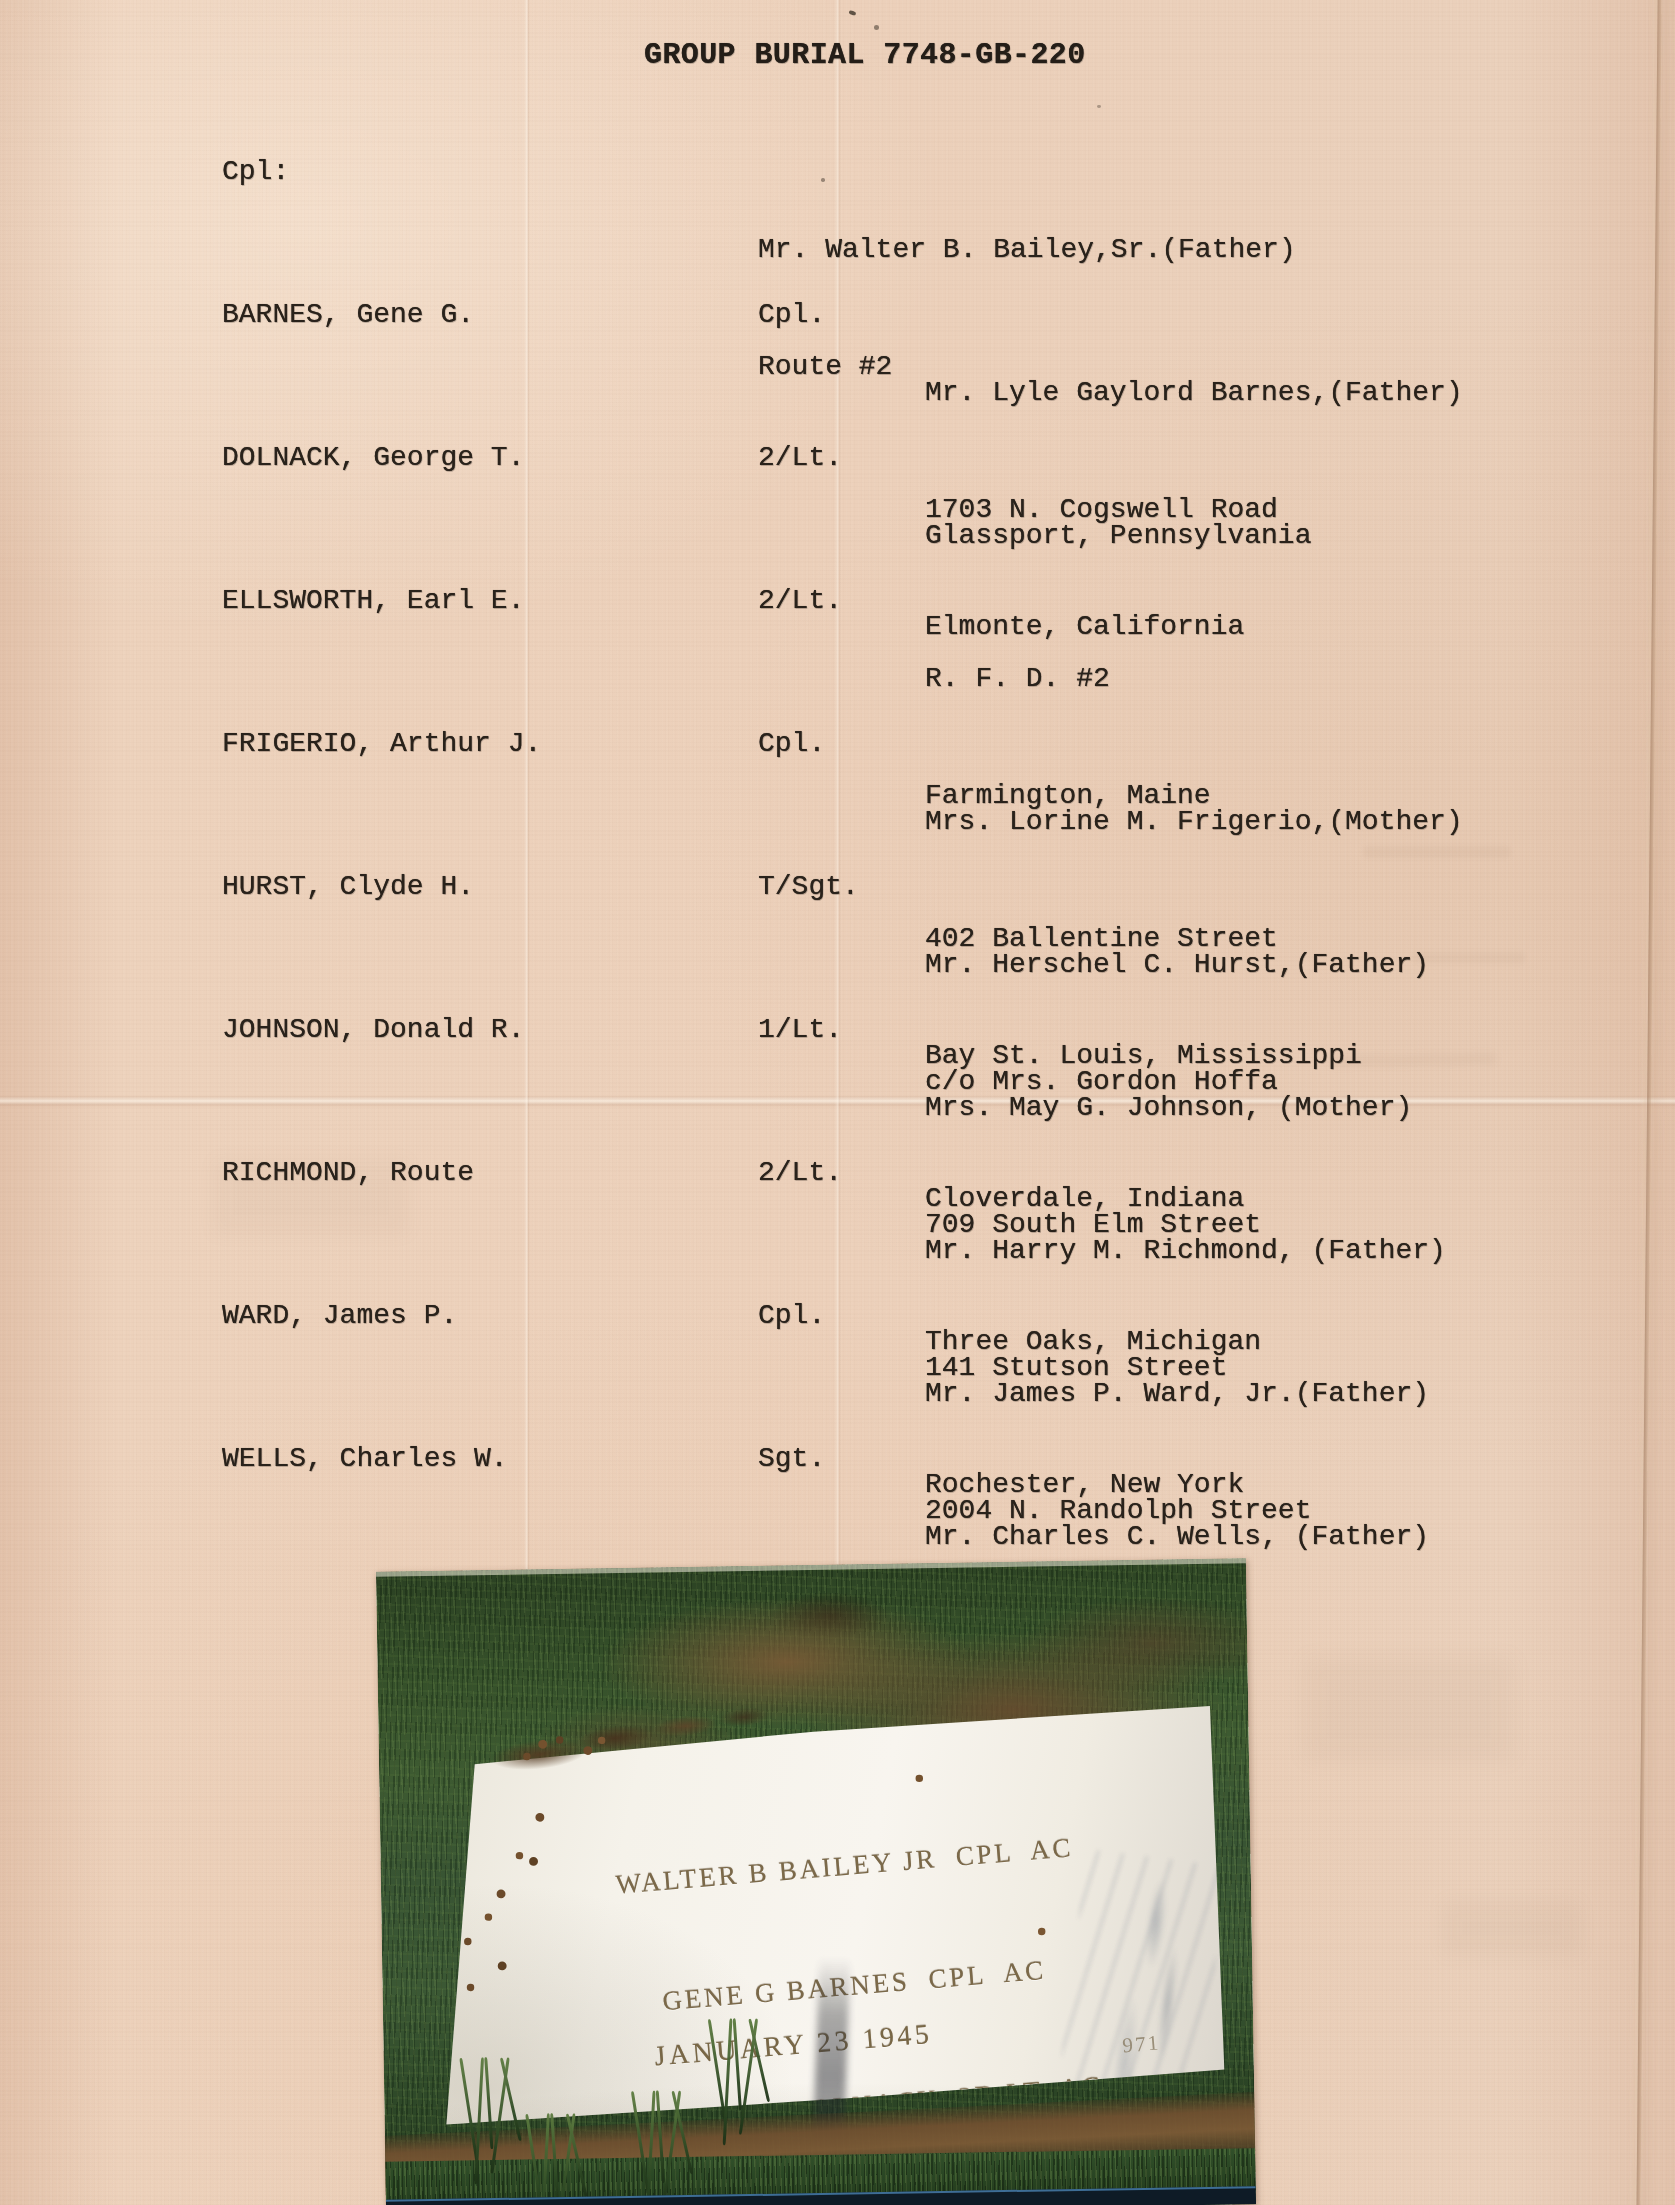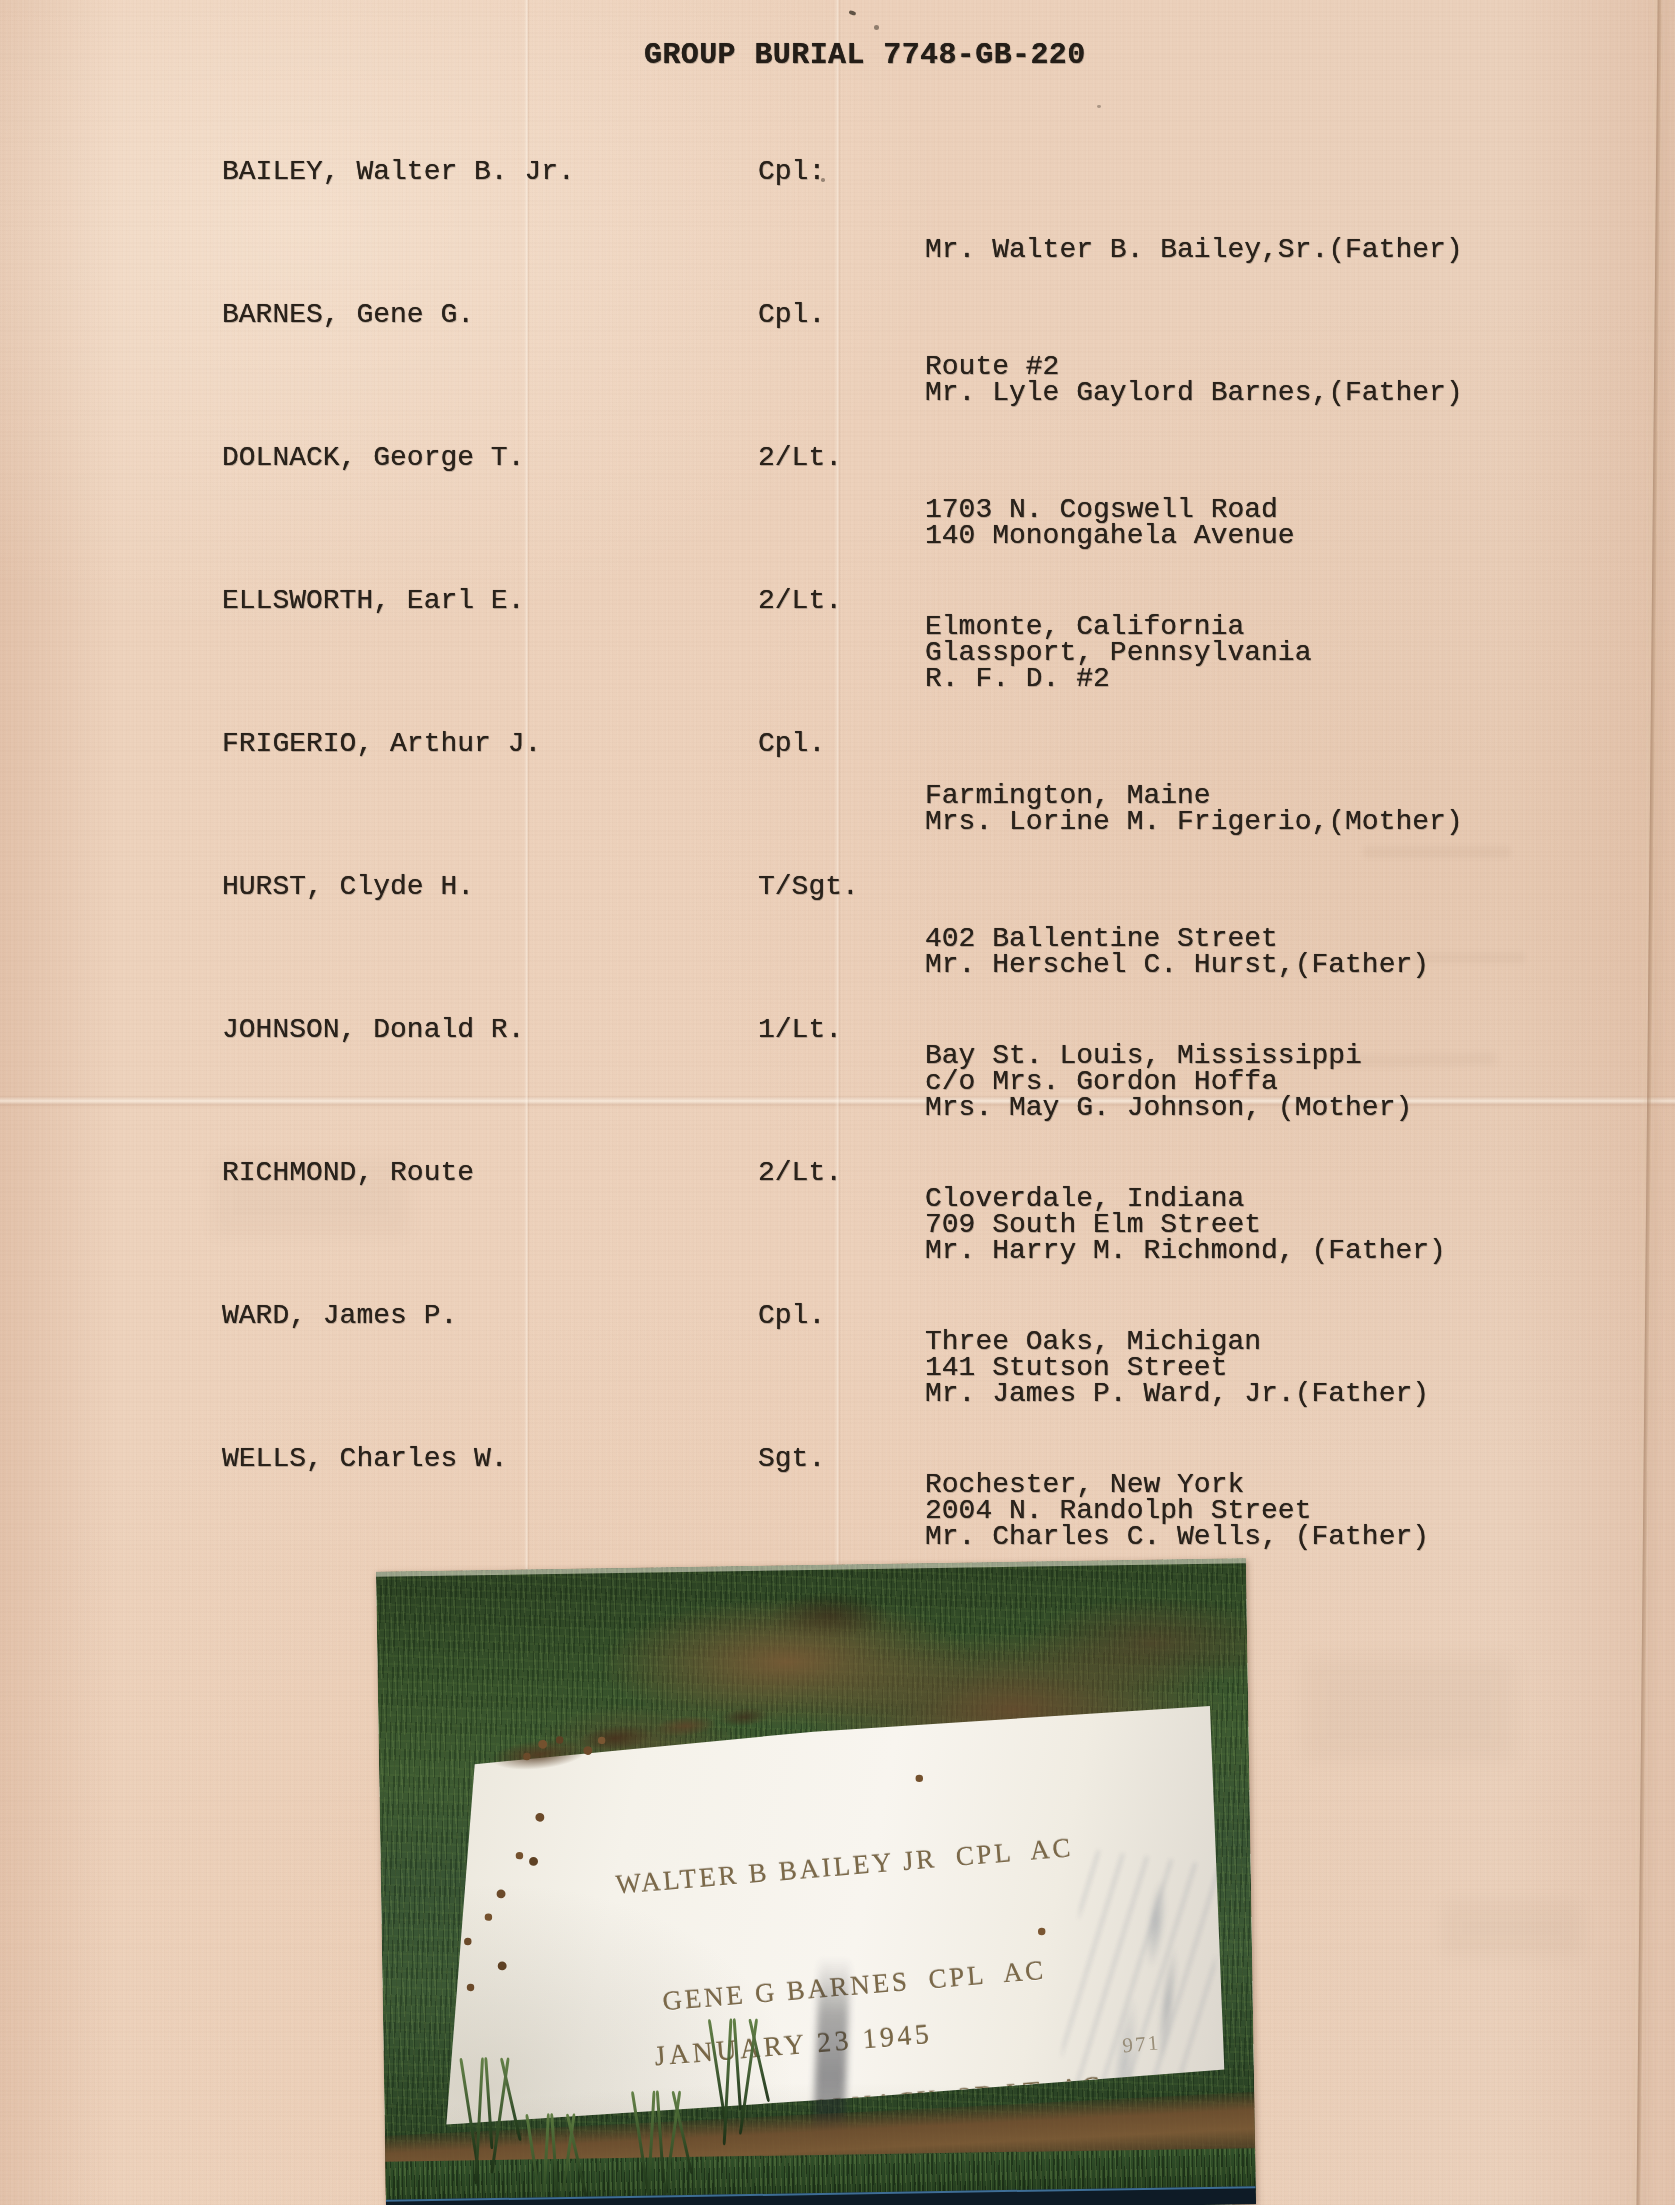--- a/index.html
+++ b/index.html
@@ -152,21 +152,20 @@
   <div class="speckle s1"></div>
   <div class="speckle s2"></div>
   <div class="speckle s3"></div>
   <div class="speckle s4"></div>
 
   <div class="title">GROUP BURIAL 7748-GB-220</div>
 
   <div class="entries">
 
       <div class="entry">
-        <span class="ename">BAILEY, Walter B. Jr.</span>
         <span class="erank">Cpl:</span>
         <span class="enok">
           <span>Mr. Walter B. Bailey,Sr.(Father)</span>
           <span>Route #2</span>
         </span>
       </div>
 
       <div class="entry">
         <span class="ename">BARNES, Gene G.</span>
         <span class="erank">Cpl.</span>
@@ -174,21 +173,20 @@
           <span>Mr. Lyle Gaylord Barnes,(Father)</span>
           <span>1703 N. Cogswell Road</span>
           <span>Elmonte, California</span>
         </span>
       </div>
 
       <div class="entry">
         <span class="ename">DOLNACK, George T.</span>
         <span class="erank">2/Lt.</span>
         <span class="enok">
-          <span>140 Monongahela Avenue</span>
           <span>Glassport, Pennsylvania</span>
         </span>
       </div>
 
       <div class="entry">
         <span class="ename">ELLSWORTH, Earl E.</span>
         <span class="erank">2/Lt.</span>
         <span class="enok">
           <span>R. F. D. #2</span>
           <span>Farmington, Maine</span>

